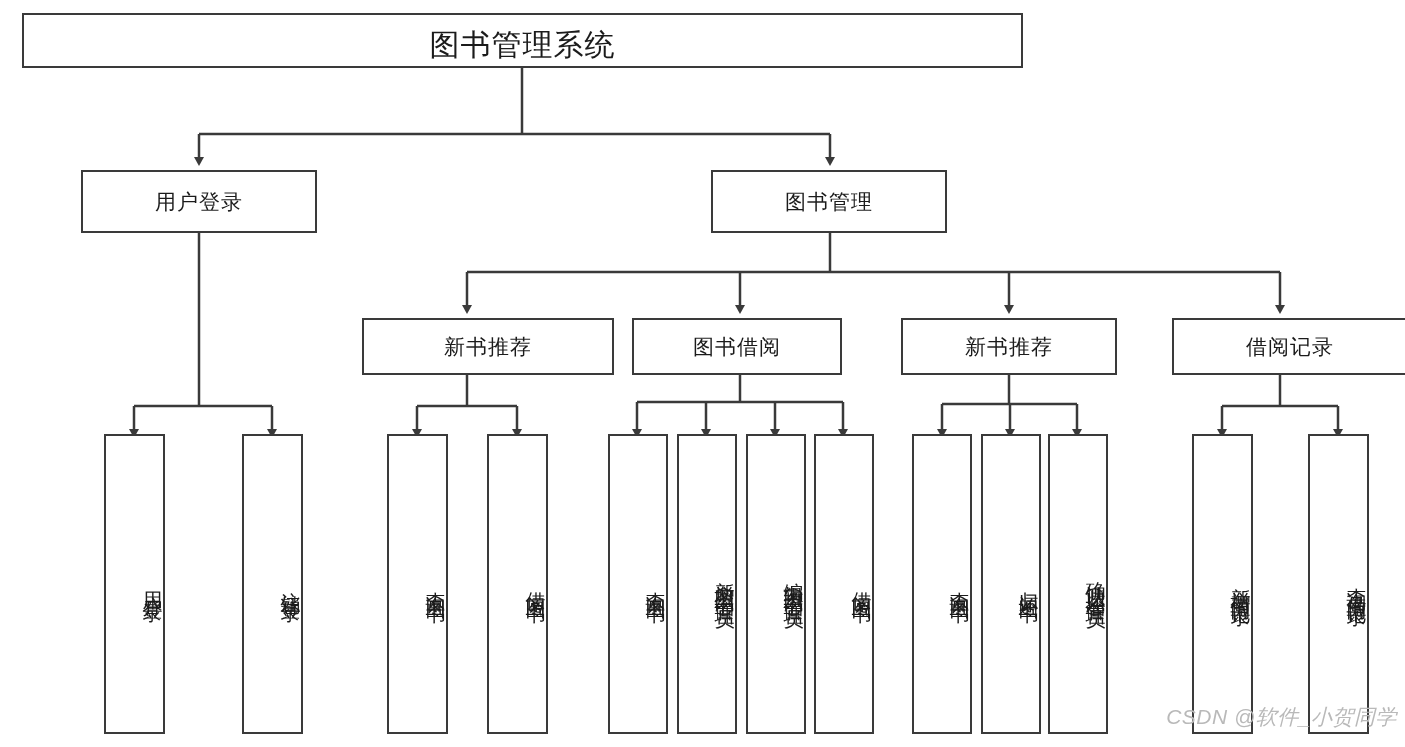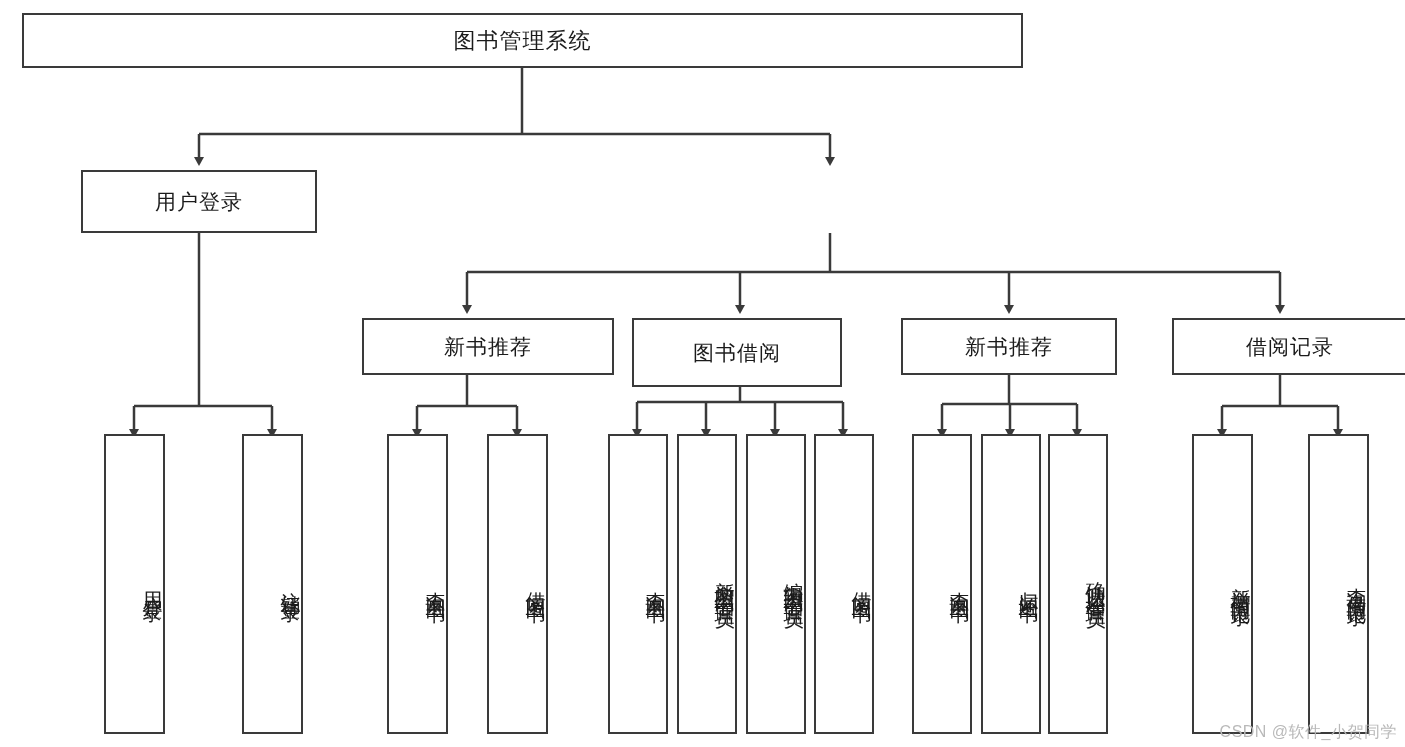--- a/index.html
+++ b/index.html
@@ -34,21 +34,22 @@
     align-items: center;
     justify-content: center;
     color: #1b1b1b;
   }
   .node.h {
     
     font-size: 21px;
     letter-spacing: 1px;
   }
   .node.root {
-    font-size: 22px;
+    font-size: 30px;
+    align-items: flex-end;
   }
   .node.v {
     
     writing-mode: vertical-rl;
     text-orientation: upright;
     font-size: 20px;
     letter-spacing: 4px;
     line-height: 1;
     padding-top: 6px;
     padding-bottom: 6px;
@@ -56,25 +57,26 @@
     justify-content: center;
   }
   .node.v .vlabel {
     writing-mode: vertical-rl;
     text-orientation: upright;
     white-space: nowrap;
   }
   .watermark {
     position: absolute;
     right: 8px;
-    bottom: 4px;
-    font-size: 16px;
+    bottom: 16px;
+    font-size: 21px;
     color: #b9b9b9;
     white-space: nowrap;
     letter-spacing: 0.5px;
+    font-style: italic;
   }
 </style>
 </head>
 <body>
 
 <div id="canvas">
 
   <svg id="edges" viewBox="0 0 1405 747" xmlns="http://www.w3.org/2000/svg">
     <defs>
       <marker id="arrow" markerWidth="9" markerHeight="10" refX="1" refY="5" orient="auto" markerUnits="userSpaceOnUse">
@@ -125,25 +127,28 @@
     </g>
   </svg>
 
   <div class="node h root" style="left:22px; top:13px; width:1001px; height:55px;">
     <span>图书管理系统</span>
   </div>
 
   <div class="node h" style="left:81px; top:170px; width:236px; height:63px;">
     <span>用户登录</span>
   </div>
+  <div class="node h" style="left:711px; top:170px; width:236px; height:63px;">
+    <span>图书管理</span>
+  </div>
 
   <div class="node h" style="left:362px; top:318px; width:252px; height:57px;">
     <span>新书推荐</span>
   </div>
-  <div class="node h" style="left:632px; top:318px; width:210px; height:69px;">
+  <div class="node h" style="left:632px; top:318px; width:210px; height:57px;">
     <span>图书借阅</span>
   </div>
   <div class="node h" style="left:901px; top:318px; width:216px; height:57px;">
     <span>新书推荐</span>
   </div>
   <div class="node h" style="left:1172px; top:318px; width:236px; height:57px;">
     <span>借阅记录</span>
   </div>
 
   <div class="node v" style="left:104px; top:434px; width:61px; height:300px;">

